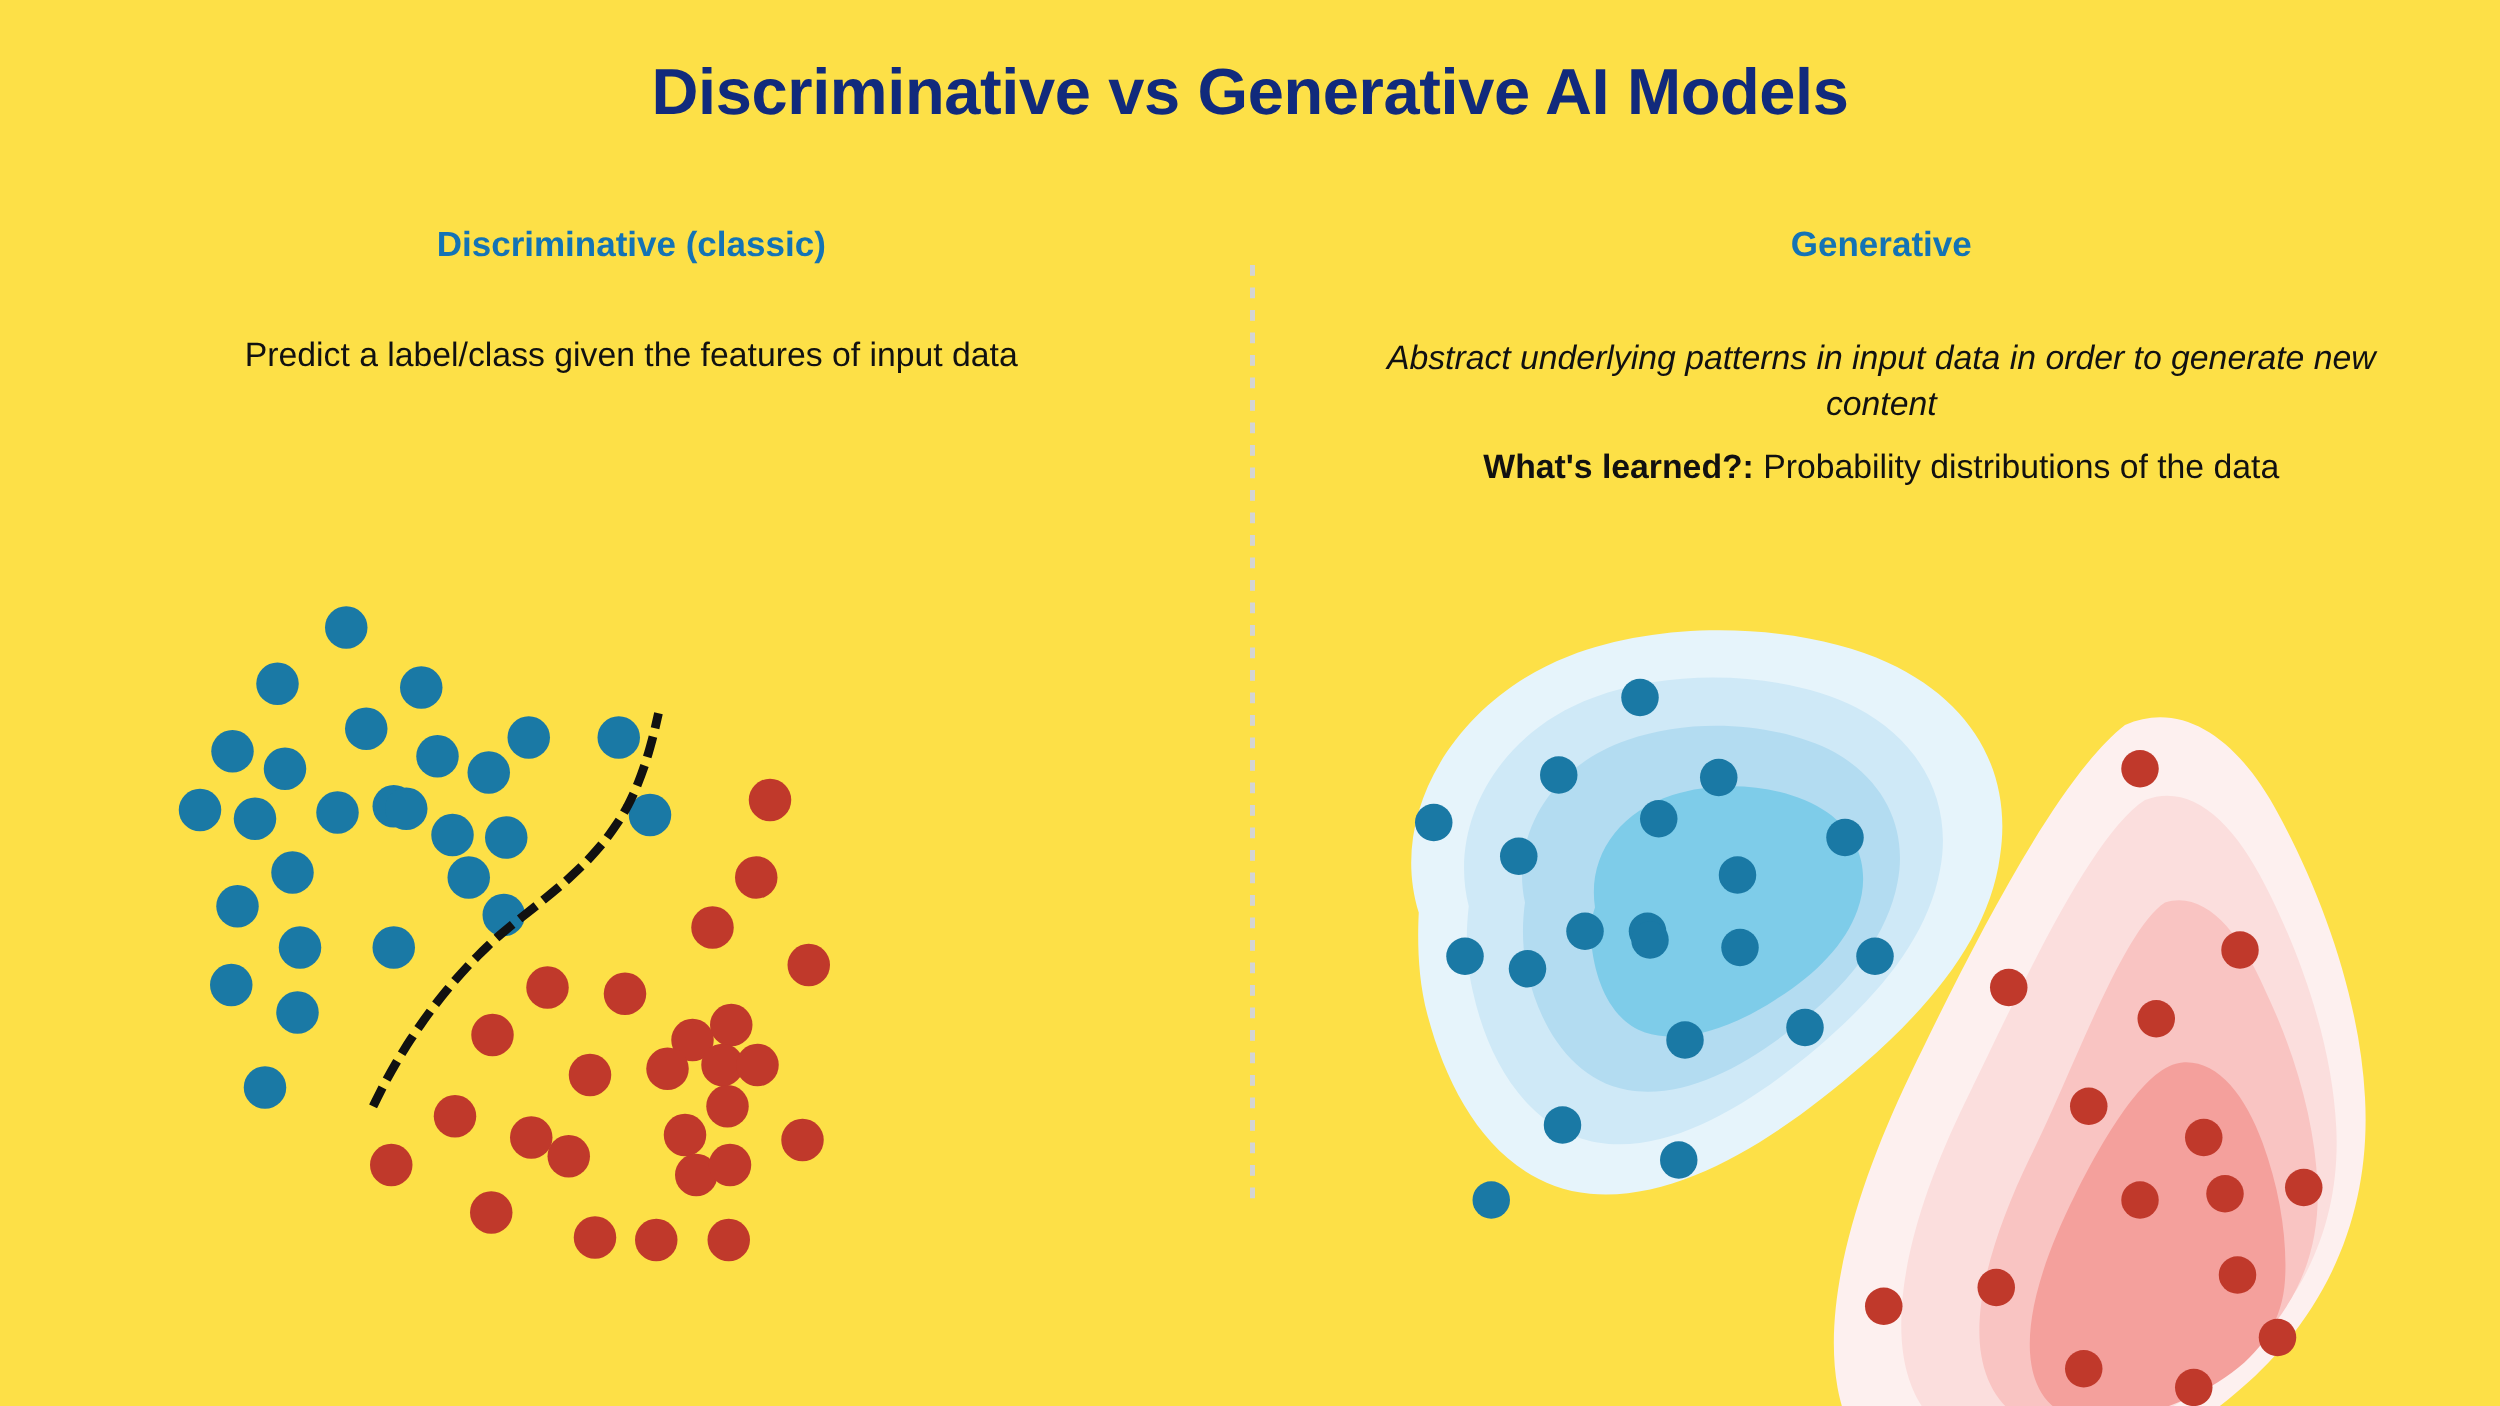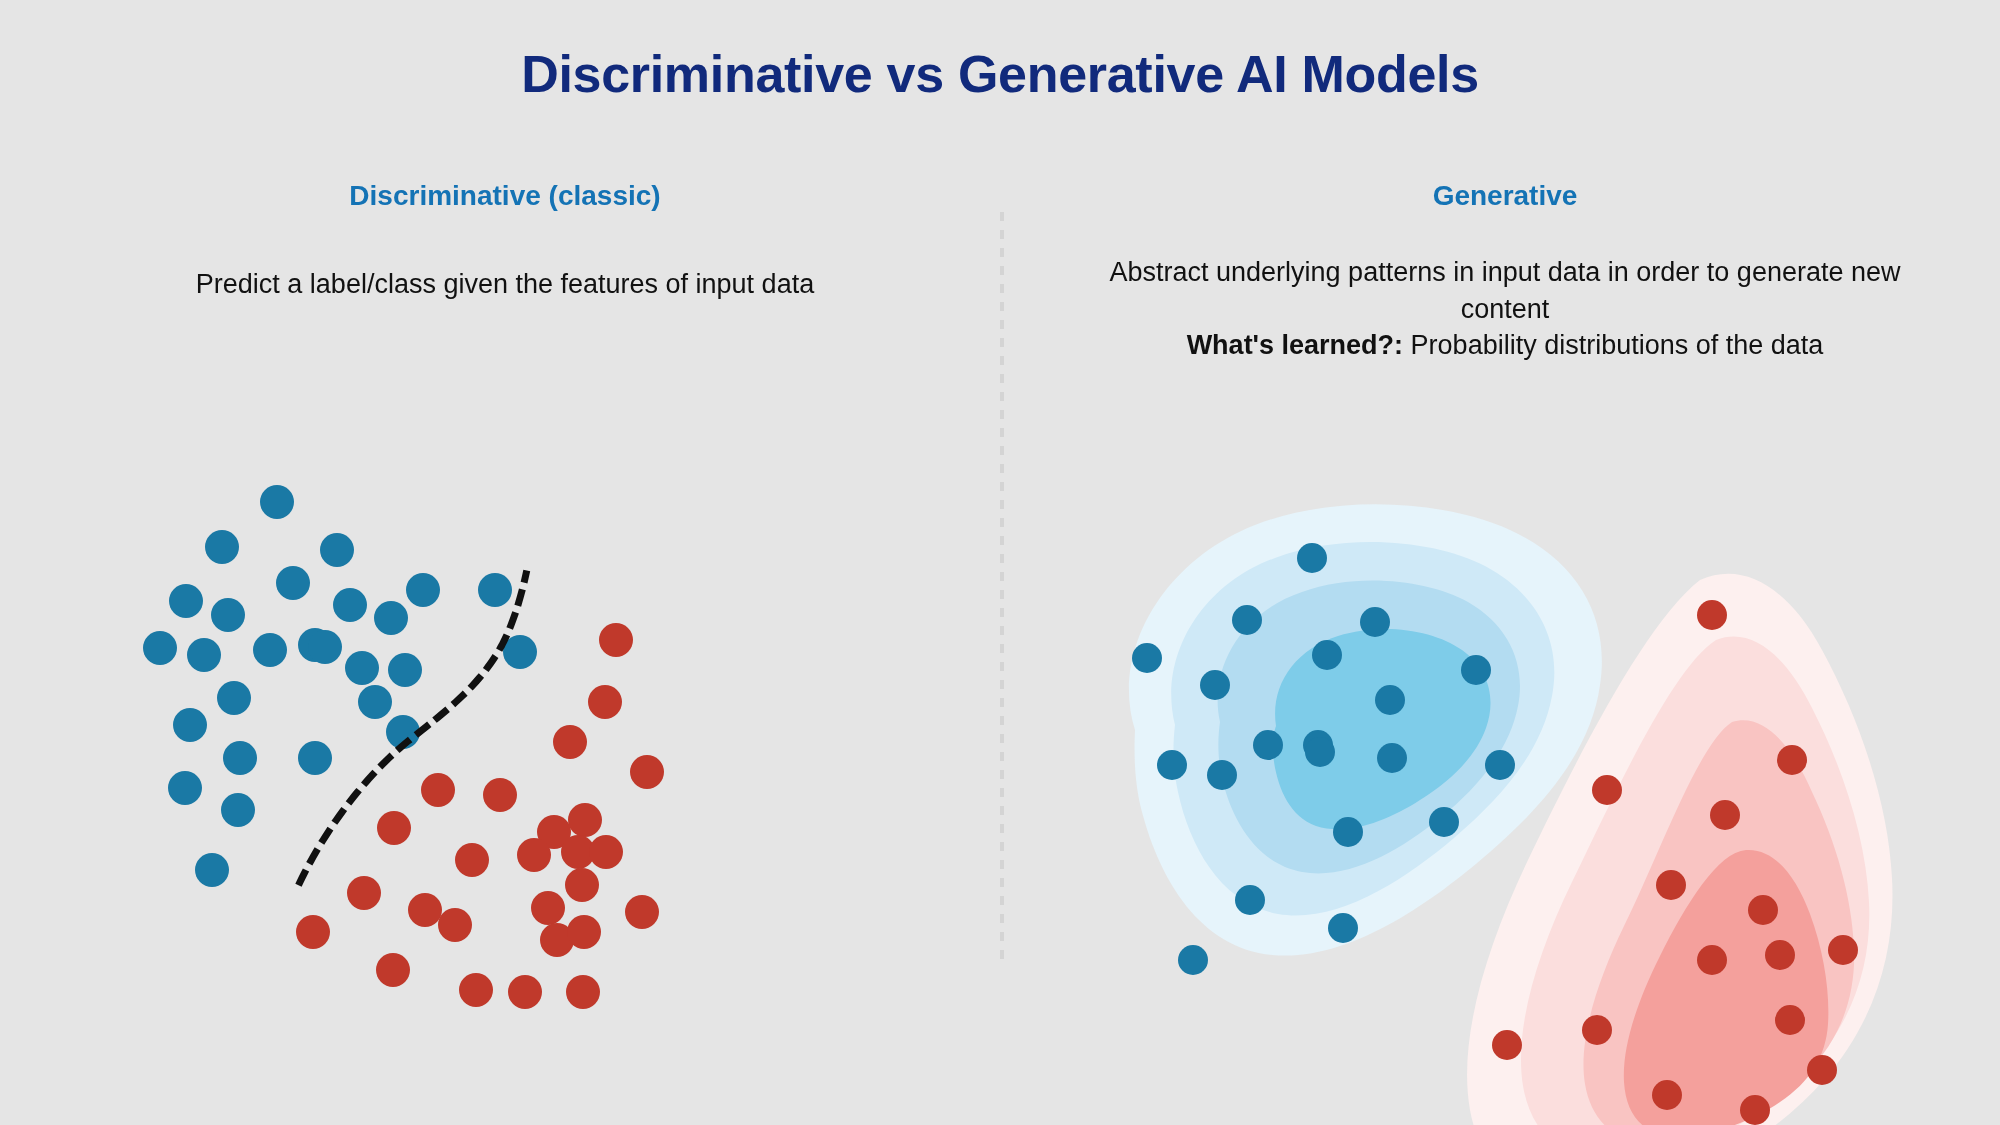--- a/index.html
+++ b/index.html
@@ -11,21 +11,21 @@
   body {
     width: 2000px; height: 1125px;
     font-family: "Liberation Sans", "DejaVu Sans", sans-serif;
     overflow: hidden;
     position: relative;
   }
 
   #slide {
     position: absolute;
     inset: 0;
-    background: #e5e5e5;
+    background: #fde047;
   }
 
   
   .page-title {
     position: absolute;
     left: 0; right: 0;
     top: 46px;
     text-align: center;
     font-size: 52px;
     font-weight: bold;
@@ -52,31 +52,31 @@
   }
   .col-desc {
     text-align: center;
     font-size: 27px;
     color: #111111;
     line-height: 1.35;
     margin: 0;
     padding: 0 10px;
   }
   .col-left-desc  { margin-top: 54px; }
-  .col-right-desc { margin-top: 42px; }
+  .col-right-desc { margin-top: 56px; font-style: italic; }
 
   .learned-line {
     text-align: center;
     font-size: 27px;
     color: #111111;
     line-height: 1.35;
     margin: 0;
   }
   .col-left  .learned-line { margin-top: 52px; }
-  .col-right .learned-line { }
+  .col-right .learned-line { margin-top: 14px; }
   .learned-label { font-weight: bold; }
 
   
   .divider {
     position: absolute;
     left: 1000px;
     top: 212px;
     width: 4px;
     height: 750px;
     background-image: linear-gradient(

